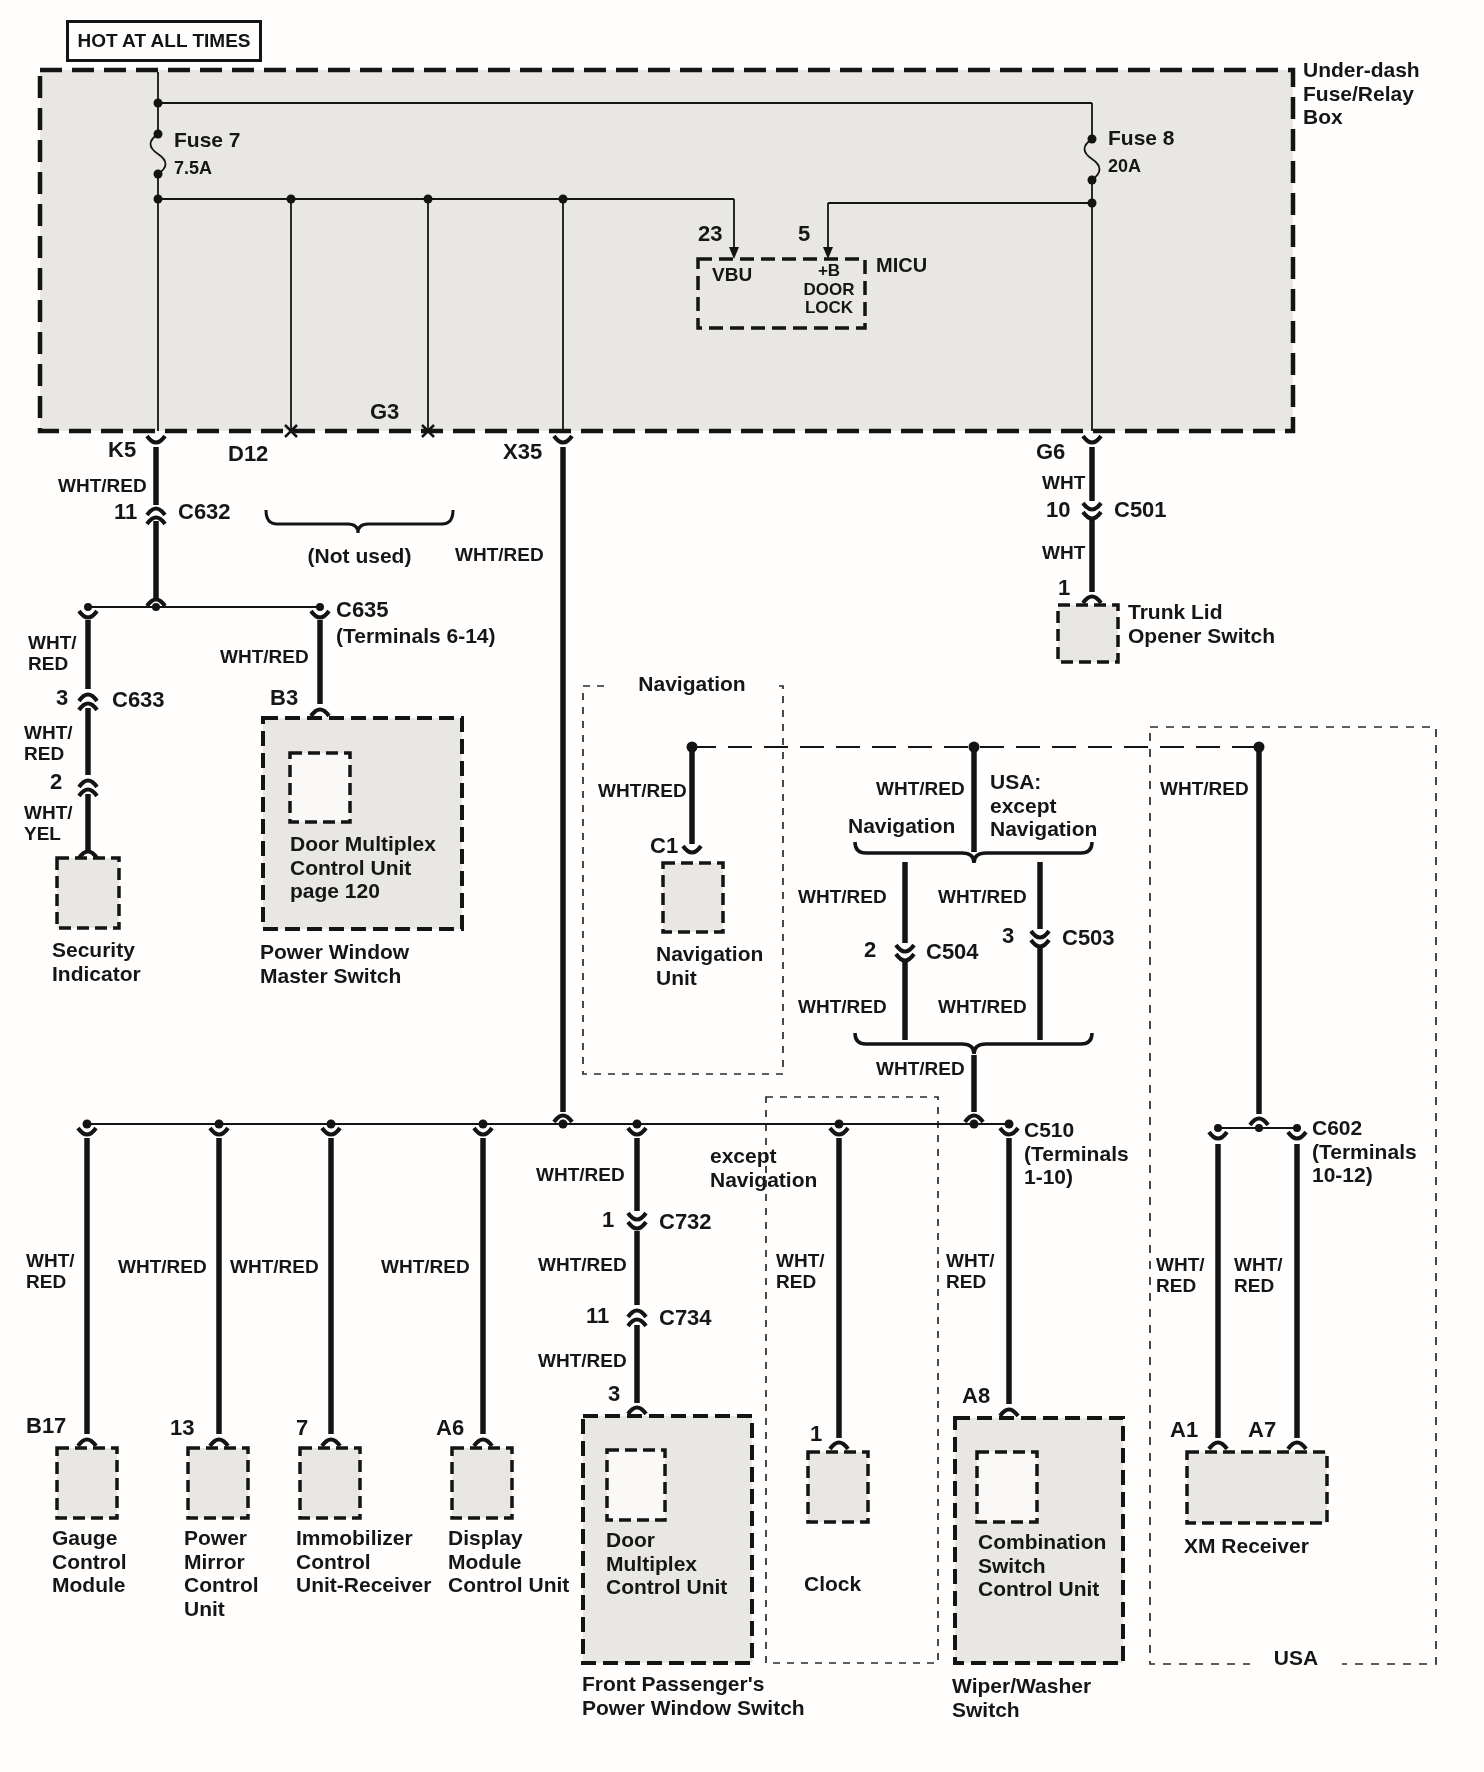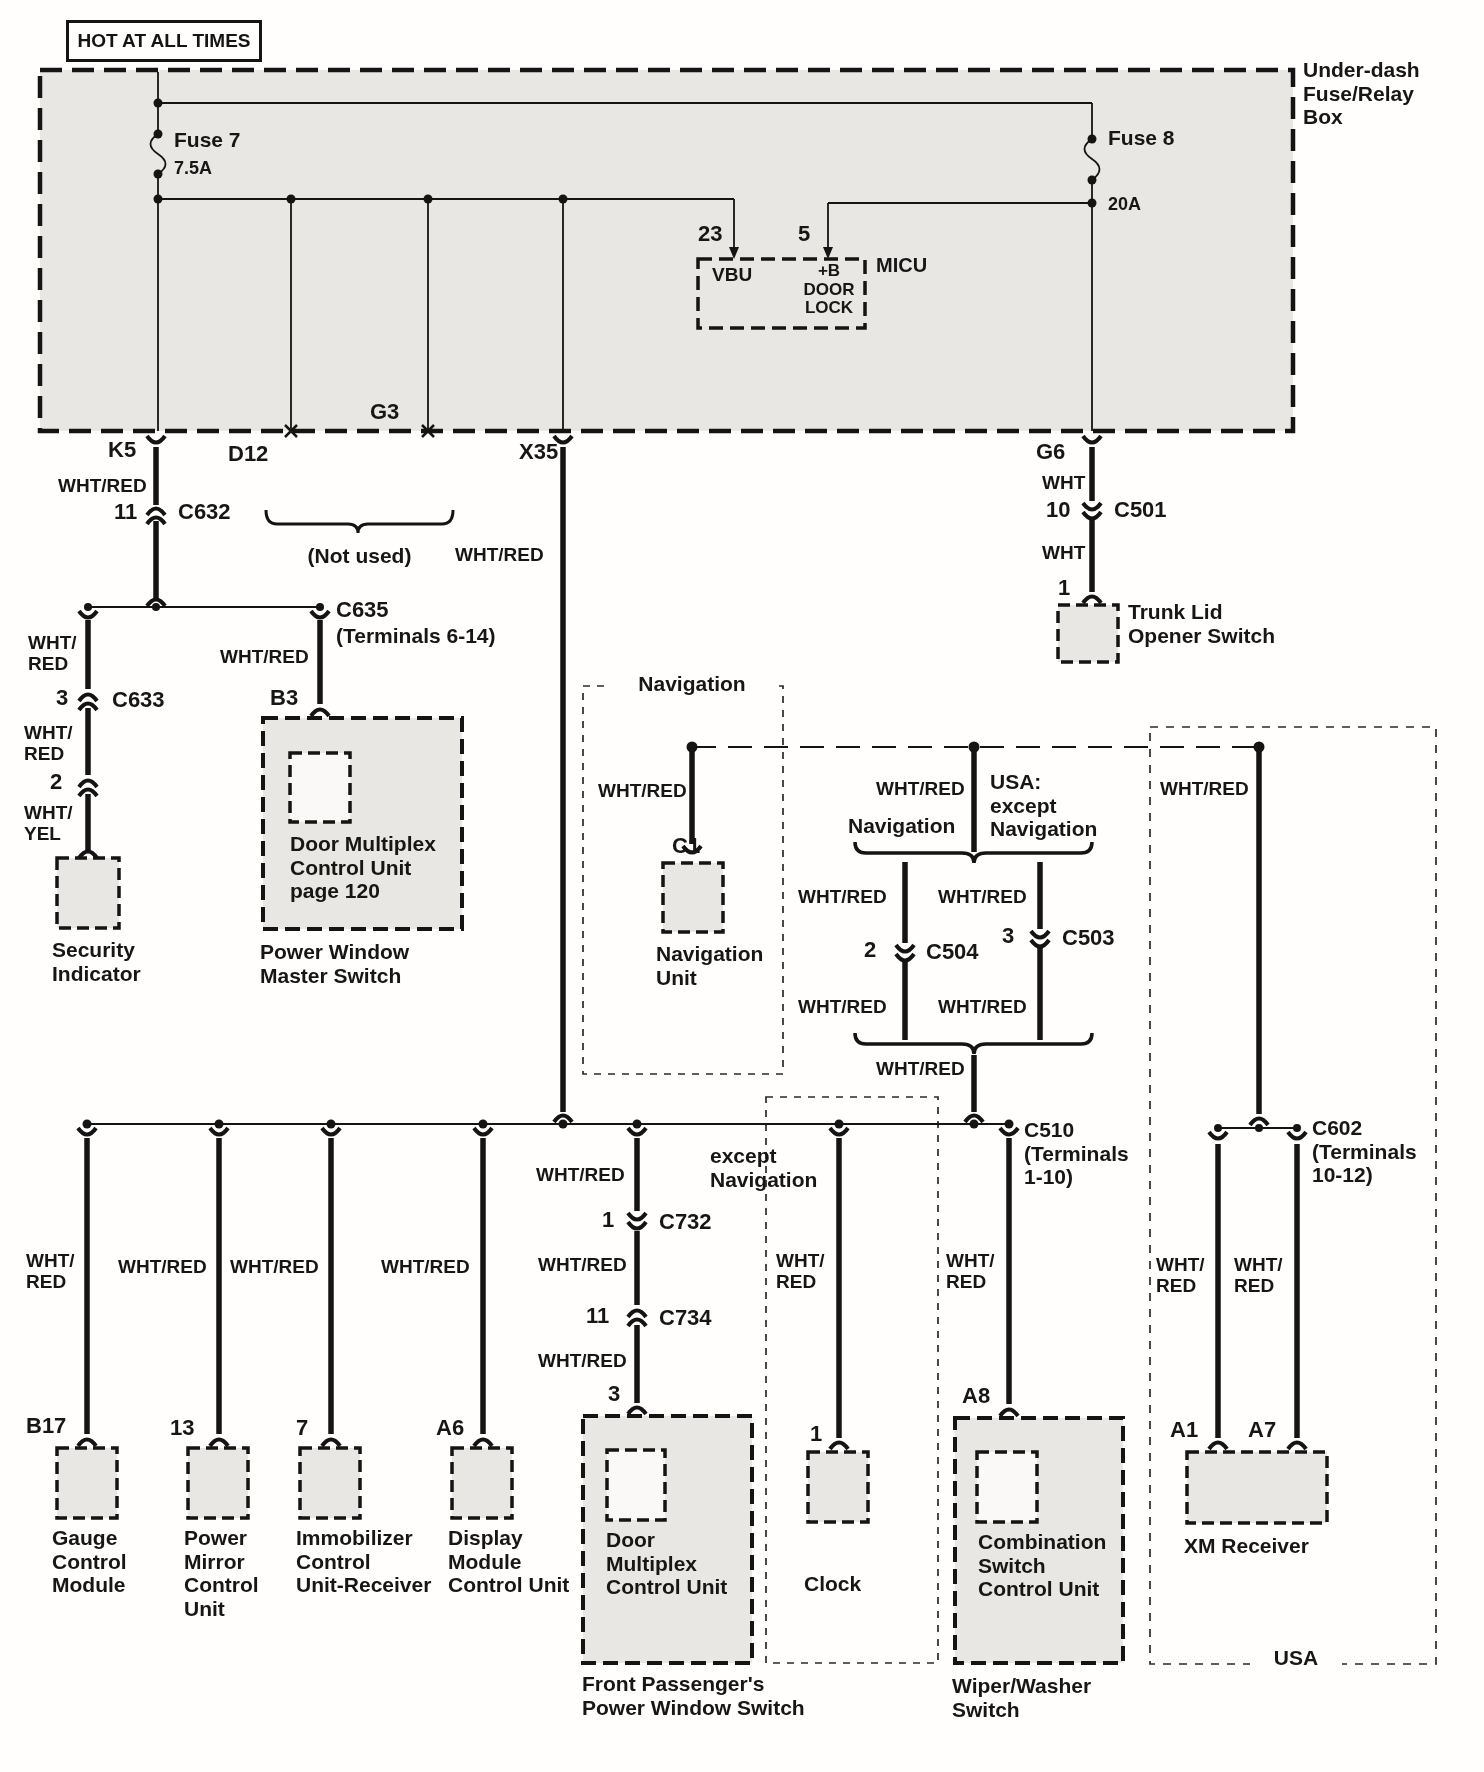--- a/index.html
+++ b/index.html
@@ -218,33 +218,33 @@
 <div id="hot-box">
       <span>HOT AT ALL TIMES</span>
     </div>
 
 <div class="lbl" style="left:1303px;top:58px;">Under-dash
 Fuse/Relay
 Box</div>
 <div class="lbl" style="left:174px;top:128px;">Fuse 7</div>
 <div class="lbl s18" style="left:174px;top:158px;">7.5A</div>
 <div class="lbl" style="left:1108px;top:126px;">Fuse 8</div>
-<div class="lbl s18" style="left:1108px;top:156px;margin-top:38px;">20A</div>
+<div class="lbl s18" style="left:1108px;top:156px;">20A</div>
 <div class="lbl s24" style="left:876px;top:254px;">MICU</div>
 <div class="lbl s22" style="left:698px;top:222px;">23</div>
 <div class="lbl s22" style="left:798px;top:222px;">5</div>
 <div class="lbl s19" style="left:712px;top:264px;">VBU</div>
 <div class="lbl ctr" style="left:800px;top:262px;width:58px;font-size:17px;line-height:1.1;">+B
 DOOR
 LOCK</div>
 
 <div class="lbl s22" style="left:108px;top:438px;">K5</div>
 <div class="lbl s22" style="left:228px;top:398px;margin-top:44px;">D12</div>
 <div class="lbl s22" style="left:370px;top:400px;">G3</div>
-<div class="lbl s22" style="left:503px;top:440px;margin-left:16px;">X35</div>
+<div class="lbl s22" style="left:503px;top:440px;">X35</div>
 <div class="lbl s22" style="left:1036px;top:440px;">G6</div>
 <div class="lbl ctr" style="left:266px;top:544px;width:187px;">(Not used)</div>
 
 <div class="lbl s19" style="left:58px;top:475px;">WHT/RED</div>
 <div class="lbl s22" style="left:114px;top:500px;">11</div>
 <div class="lbl s22" style="left:178px;top:500px;">C632</div>
 <div class="lbl s19" style="left:28px;top:632px;">WHT/
 RED</div>
 <div class="lbl s22" style="left:56px;top:686px;">3</div>
 <div class="lbl s22" style="left:112px;top:688px;text-align:center;">C633</div>
@@ -271,21 +271,21 @@
 <div class="lbl s19" style="left:1042px;top:472px;">WHT</div>
 <div class="lbl s22" style="left:1046px;top:498px;">10</div>
 <div class="lbl s22" style="left:1114px;top:498px;">C501</div>
 <div class="lbl s19" style="left:1042px;top:542px;">WHT</div>
 <div class="lbl s22" style="left:1058px;top:576px;">1</div>
 <div class="lbl" style="left:1128px;top:600px;">Trunk Lid
 Opener Switch</div>
 
 <div class="lbl ctr bgw" style="left:610px;top:672px;width:150px;">Navigation</div>
 <div class="lbl s19" style="left:598px;top:780px;">WHT/RED</div>
-<div class="lbl s22" style="left:650px;top:834px;margin-left:22px;">C1</div>
+<div class="lbl s22" style="left:650px;top:834px;">C1</div>
 <div class="lbl" style="left:656px;top:942px;">Navigation
 Unit</div>
 
 <div class="lbl s19" style="left:876px;top:778px;">WHT/RED</div>
 <div class="lbl" style="left:990px;top:770px;">USA:
 except
 Navigation</div>
 <div class="lbl" style="left:848px;top:814px;">Navigation</div>
 <div class="lbl s19" style="left:798px;top:886px;">WHT/RED</div>
 <div class="lbl s19" style="left:938px;top:886px;">WHT/RED</div>

